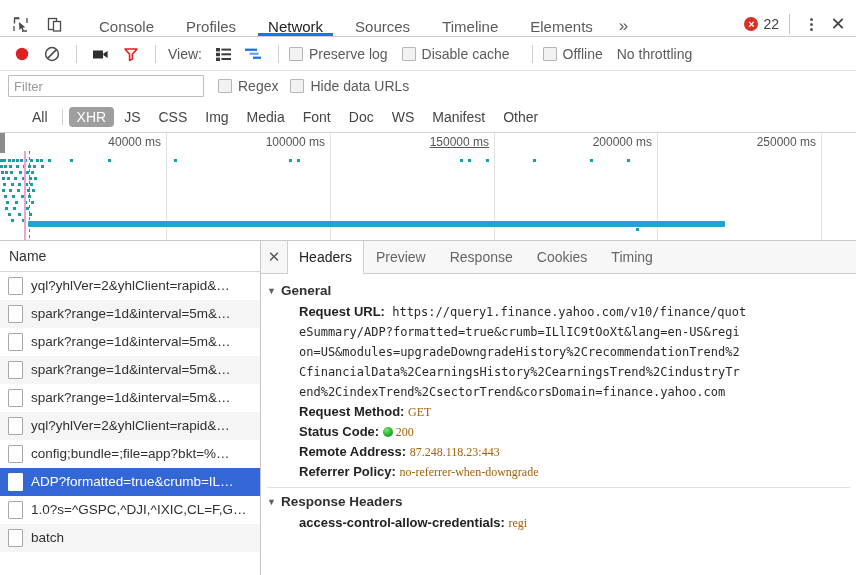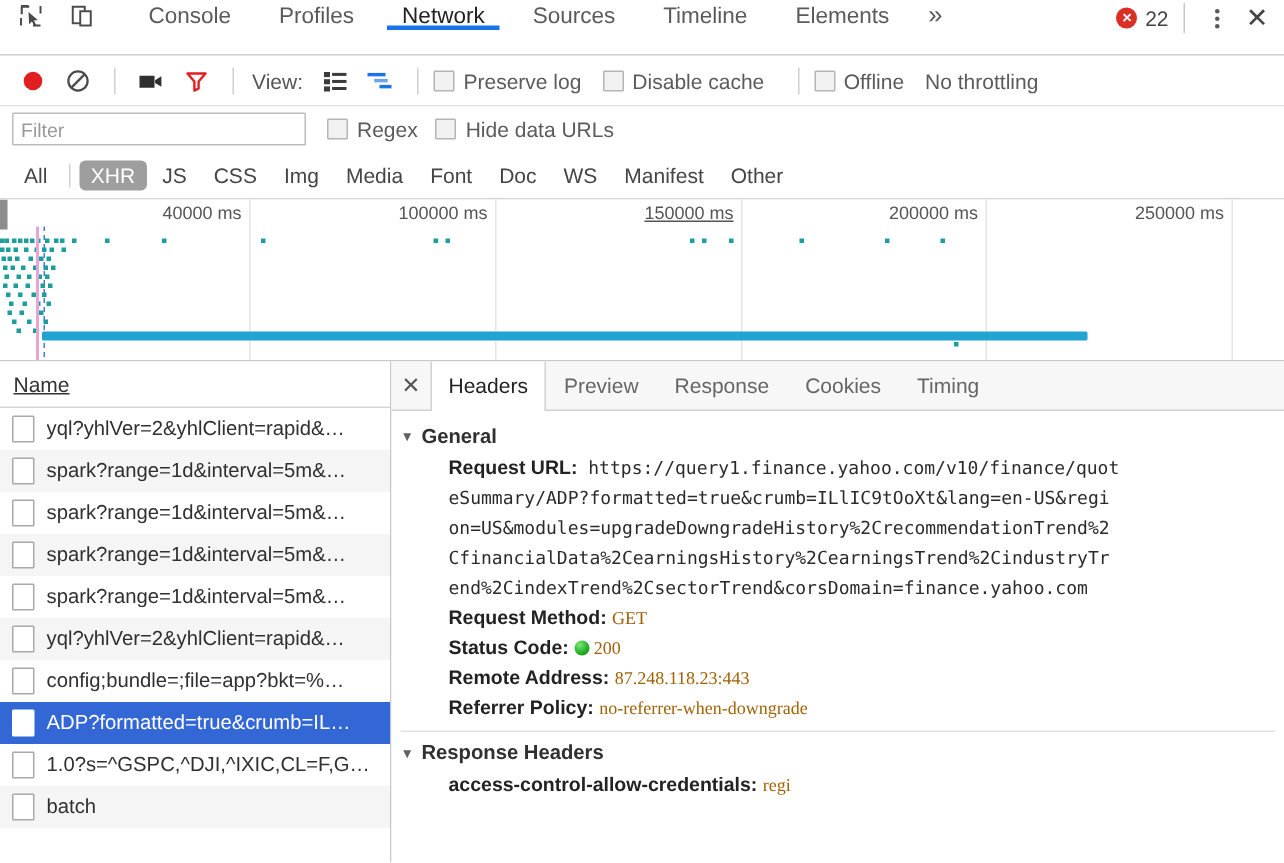--- a/index.html
+++ b/index.html
@@ -23,21 +23,21 @@
     display: flex;
     flex-direction: column;
     background: #ffffff;
   }
 
   
   .topbar {
     height: 36px;
     min-height: 36px;
     display: flex;
-    align-items: flex-start;
+    align-items: flex-end;
     background: #ffffff;
     border-bottom: 1px solid #cdcdcd;
     position: relative;
   }
   .tb-icons {
     display: flex;
     align-items: center;
     padding: 0 6px 0 10px;
     gap: 12px;
   }
@@ -195,21 +195,21 @@
     margin-right: 14px;
   }
   .filter-input::placeholder { color: #9a9a9a; }
 
   
   .typebar {
     height: 31px;
     min-height: 31px;
     display: flex;
     align-items: center;
-    padding: 0 8px;
+    padding: 0 24px;
     border-bottom: 1px solid #d4d4d4;
     gap: 2px;
   }
   .type-item {
     padding: 2px 8px;
     font-size: 14px;
     color: #454545;
     border-radius: 4px;
     cursor: pointer;
     white-space: nowrap;
@@ -296,21 +296,20 @@
     height: 30px;
     min-height: 30px;
     display: flex;
     align-items: center;
     padding-left: 9px;
     font-size: 14px;
     color: #333;
     border-bottom: 1px solid #d6d6d6;
     background: #ffffff;
     cursor: pointer;
-    text-decoration: underline;
   }
   .req-list {
     flex: 1;
     overflow: hidden;
   }
   .req-row {
     height: 27px;
     display: flex;
     align-items: center;
     padding-left: 8px;

